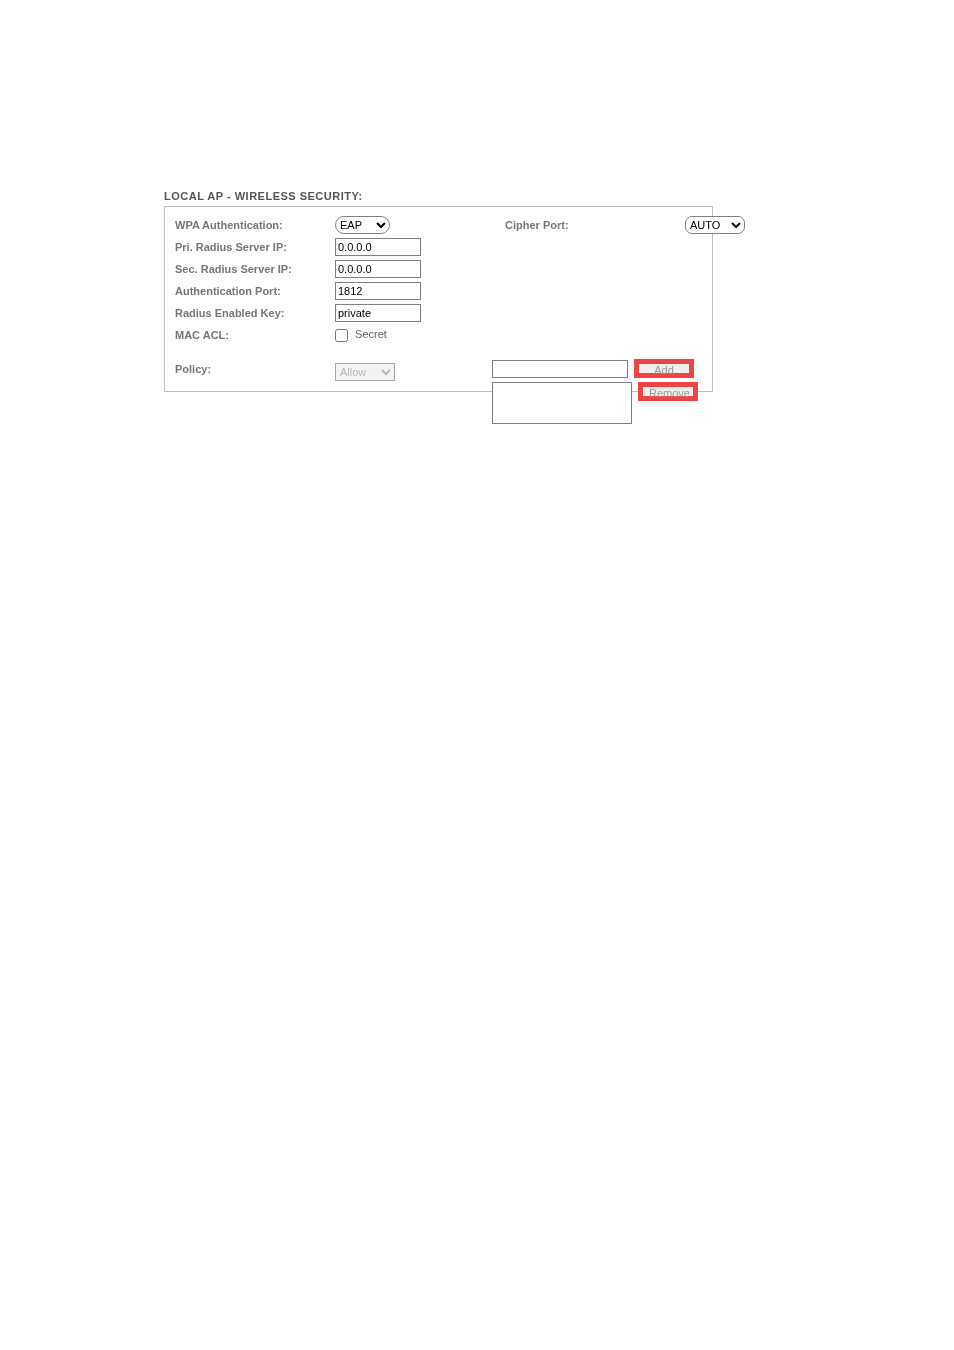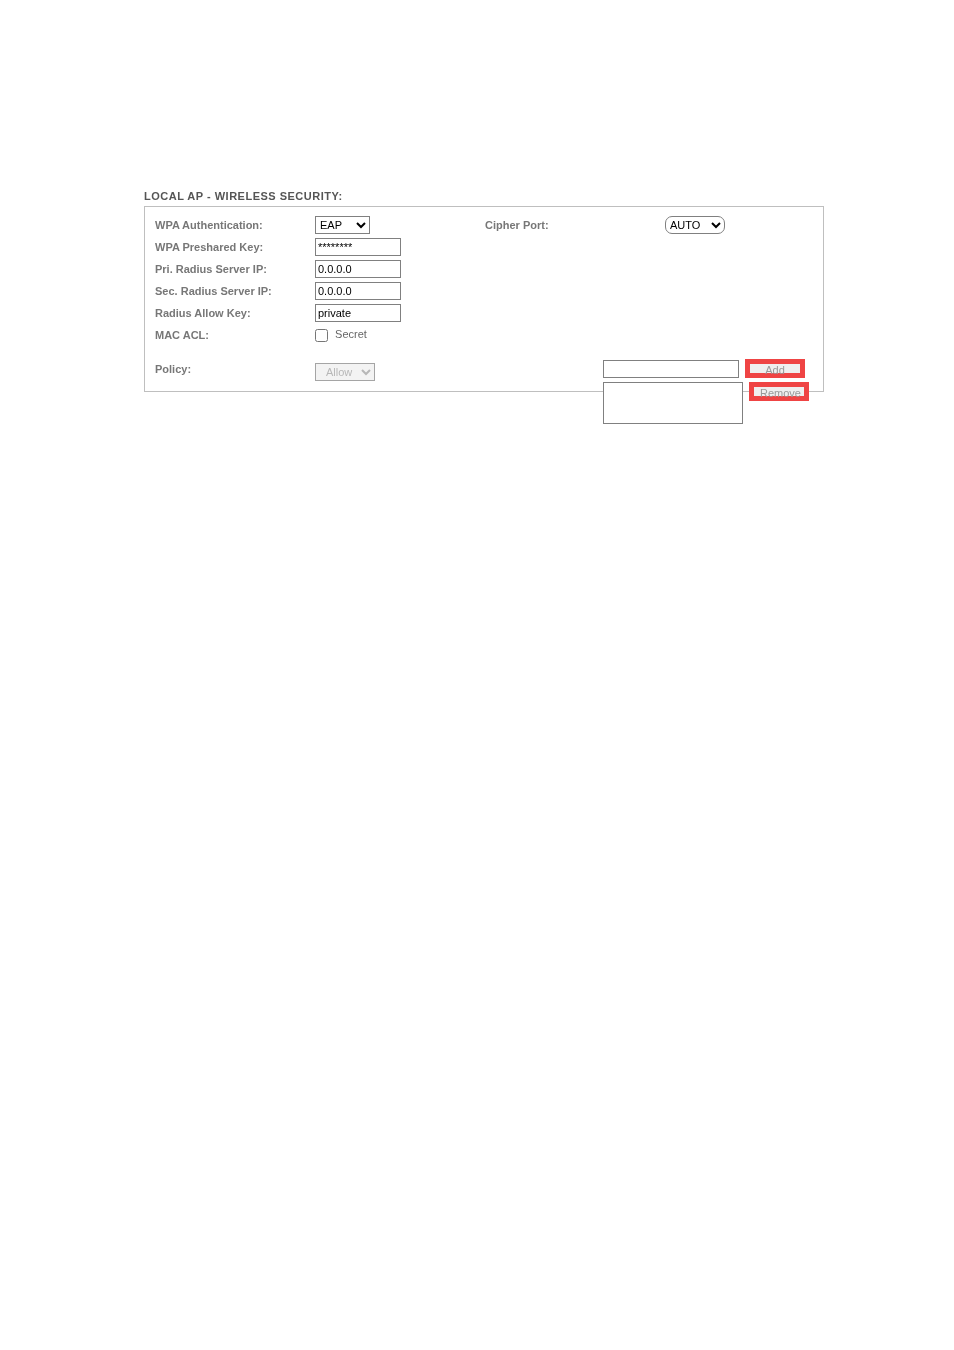--- a/index.html
+++ b/index.html
@@ -10,23 +10,23 @@
     font-size: 11px;
     color: #666666;
   }
   .page {
     width: 954px;
     height: 1350px;
     position: relative;
   }
   .panel-container {
     position: absolute;
-    left: 144px;
+    left: 164px;
     top: 190px;
-    width: 680px;
+    width: 549px;
   }
   .panel-title {
     font-weight: bold;
     color: #555555;
     letter-spacing: 0.5px;
     margin-bottom: 4px;
     font-size: 11px;
   }
   .panel-box {
     border: 1px solid #bfbfbf;
@@ -121,21 +121,20 @@
     width: 138px;
     height: 40px;
     border: 1px solid #808080;
     background: #ffffff;
     overflow-y: scroll;
     margin-right: 6px;
   }
   .policy-select[disabled] {
     color: #999999;
     background: #efefef;
-    padding-left: 6px;
   }
   .policy-row {
     display: flex;
   }
   .policy-row .label-col {
     width: 160px;
     flex: 0 0 160px;
   }
   .policy-row .field-col {
     flex: 0 0 150px;
@@ -150,57 +149,57 @@
 <div class="page">
   <div class="panel-container">
     <div class="panel-title">LOCAL AP - WIRELESS SECURITY:</div>
 
     <div class="panel-box">
 
 
       <div class="row">
         <div class="label-col">WPA Authentication:</div>
         <div class="field-col">
-          <select class="native" style="width:55px;">
+          <select class="native" style="width:55px;border-radius:9px;">
             <option>EAP</option>
           </select>
         </div>
         <div class="mid-label-col">Cipher Port:</div>
         <div class="right-field-col">
           <select class="native" style="width:60px;border-radius:7px;">
             <option>AUTO</option>
           </select>
         </div>
       </div>
 
-      <div class="row">
-        <div class="label-col">WPA Preshared Key:</div>
-        <div class="field-col">
-          <input type="text" class="med" value="********" style="">
-        </div>
-      </div>
 
       <div class="row">
         <div class="label-col">Pri. Radius Server IP:</div>
         <div class="field-col">
           <input type="text" class="med" value="0.0.0.0" style="">
         </div>
       </div>
 
       <div class="row">
         <div class="label-col">Sec. Radius Server IP:</div>
         <div class="field-col">
           <input type="text" class="med" value="0.0.0.0" style="">
         </div>
       </div>
 
-
-
-      <div class="row">
-        <div class="label-col">Radius Allow Key:</div>
+      <div class="row">
+        <div class="label-col">Authentication Port:</div>
+        <div class="field-col">
+          <input type="text" class="med" value="1812" style="">
+        </div>
+      </div>
+
+
+      <div class="row">
+        <div class="label-col">Radius Enabled Key:</div>
         <div class="field-col">
           <input type="text" class="med" value="private" style="">
         </div>
       </div>
 
       <div class="row">
         <div class="label-col">MAC ACL:</div>
         <div class="field-col">
           <input type="checkbox" style="">
           <span class="chk-label">Secret</span>

